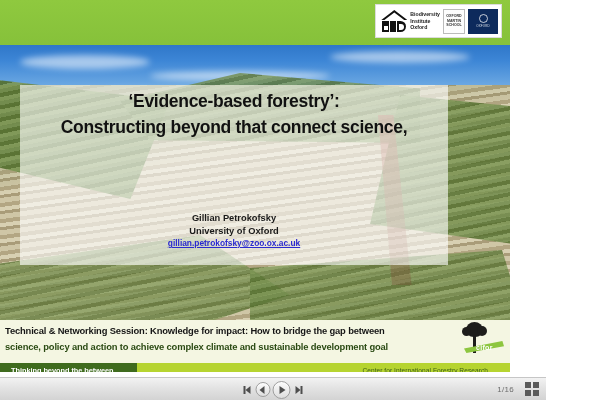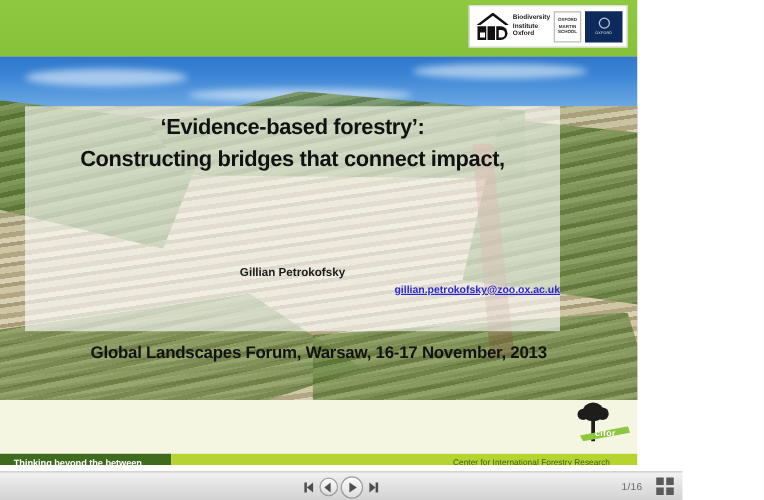--- a/index.html
+++ b/index.html
@@ -202,21 +202,20 @@
     color: #1a1a1a;
   }
   #author-block .email {
     display: block;
     font-size: 8.4px;
     line-height: 12px;
     font-weight: bold;
     color: #2a2ad0;
     text-decoration: underline;
     cursor: pointer;
-    text-align: right;
   }
 
   #forum-line {
     position: absolute; left: 10px; top: 274px;
     width: 490px;
     z-index: 6;
     text-align: center;
     font-size: 13.5px;
     font-weight: bold;
     color: #121212;
@@ -442,31 +441,35 @@
       <div class="logo-ox">
         <div class="crest"></div>
         <div class="oxtext">OXFORD</div>
       </div>
     </div>
 
     <div id="title-overlay"></div>
 
     <div id="title-block">
       <span class="tl">‘Evidence-based forestry’:</span>
-      <span class="tl">Constructing bridges that connect impact,</span>
+      <span class="tl">Constructing beyond that connect science,</span>
     </div>
 
     <div id="author-block">
       <span class="name">Gillian Petrokofsky</span>
+      <span class="aff">University of Oxford</span>
       <span class="email">gillian.petrokofsky@zoo.ox.ac.uk</span>
     </div>
 
-    <div id="forum-line">Global Landscapes Forum, Warsaw, 16-17 November, 2013</div>
 
     <div id="session-band"></div>
+    <div id="session-text">
+      <span class="l1">Technical &amp; Networking Session: Knowledge for impact: How to bridge the gap between</span>
+      <span class="l2">science, policy and action to achieve complex climate and sustainable development goal</span>
+    </div>
 
     <div id="cifor-logo">
       <div class="tree-top"></div>
       <div class="trunk"></div>
       <div class="swoosh"></div>
       <div class="ciforword">cifor</div>
     </div>
 
     <div id="tagline-bar">
       <div id="tagline-left">Thinking beyond the between</div>

